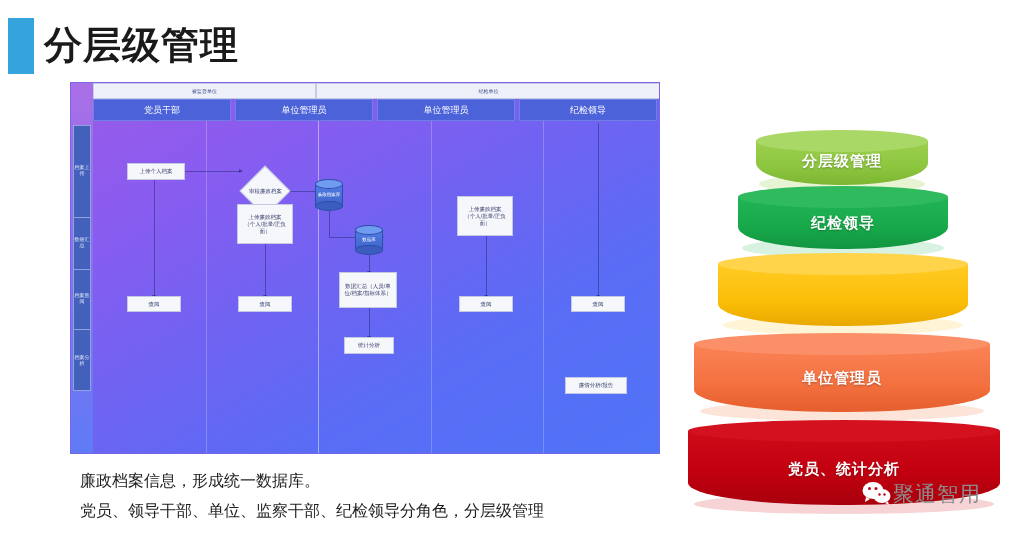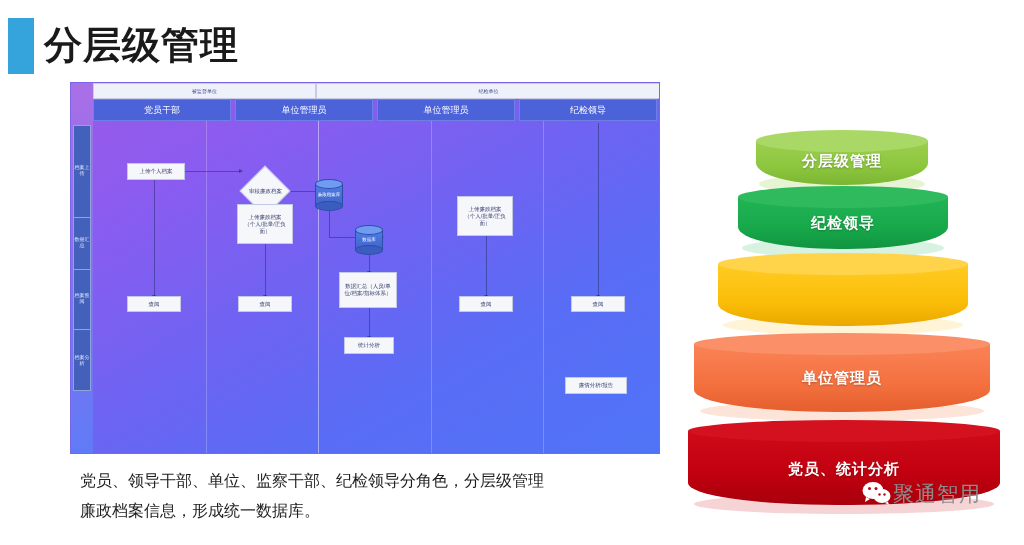--- a/index.html
+++ b/index.html
@@ -261,22 +261,22 @@
     <div class="node" style="left:167px;top:213px;width:54px;height:16px;">查阅</div>
     <div class="node" style="left:388px;top:213px;width:54px;height:16px;">查阅</div>
     <div class="node" style="left:500px;top:213px;width:54px;height:16px;">查阅</div>
 
     <div class="node" style="left:273px;top:254px;width:50px;height:17px;">统计分析</div>
 
     <div class="node" style="left:494px;top:294px;width:62px;height:17px;">廉情分析/报告</div>
   </div>
 
   <div class="caption">
+    <div>廉政档案信息，形成统一数据库。</div>
     <div>党员、领导干部、单位、监察干部、纪检领导分角色，分层级管理</div>
-    <div>廉政档案信息，形成统一数据库。</div>
   </div>
 
   <div class="pyramid">
 
     <div class="tier" style="left:96px;top:10px;width:172px;height:68px;">
       <div class="t-shadow" style="top:44px;background:#c9e6a0;"></div>
       <div class="t-body" style="height:44px;background:linear-gradient(180deg,#9ccf4e 0%,#8cc63f 60%,#7cb632 100%);"></div>
       <div class="t-top" style="background:#a9d866;"></div>
       <div class="t-label" style="top:22px;">分层级管理</div>
     </div>

